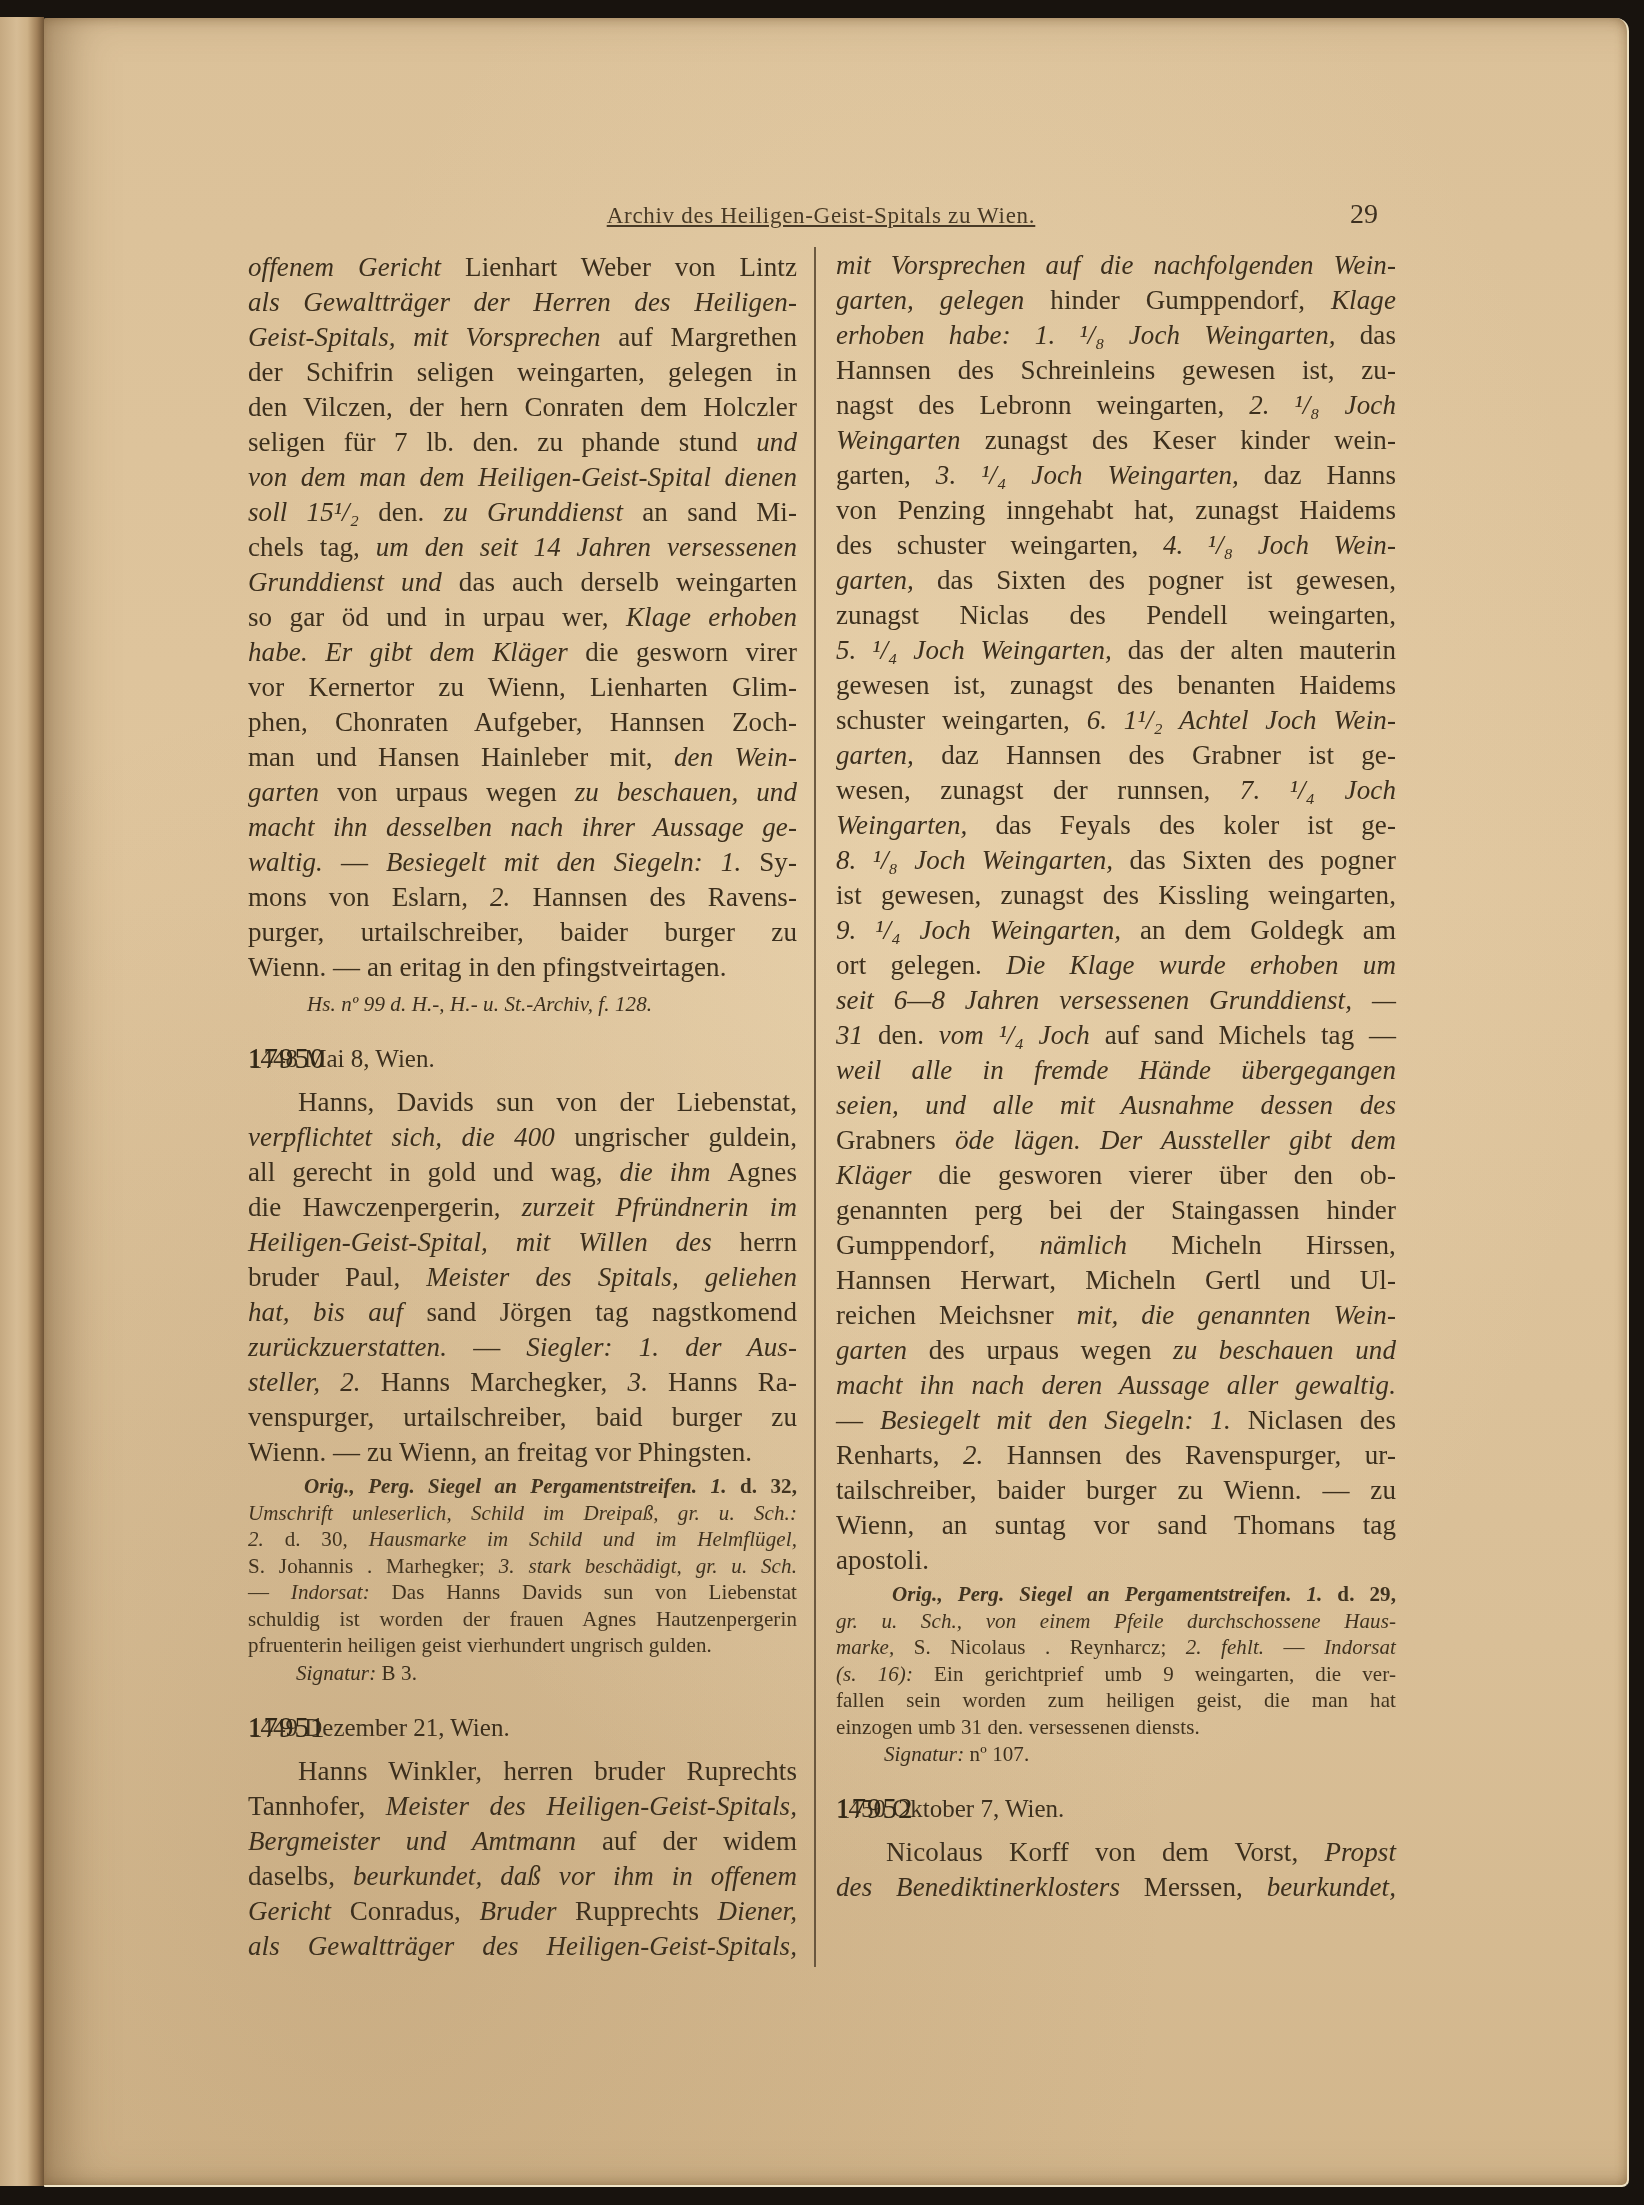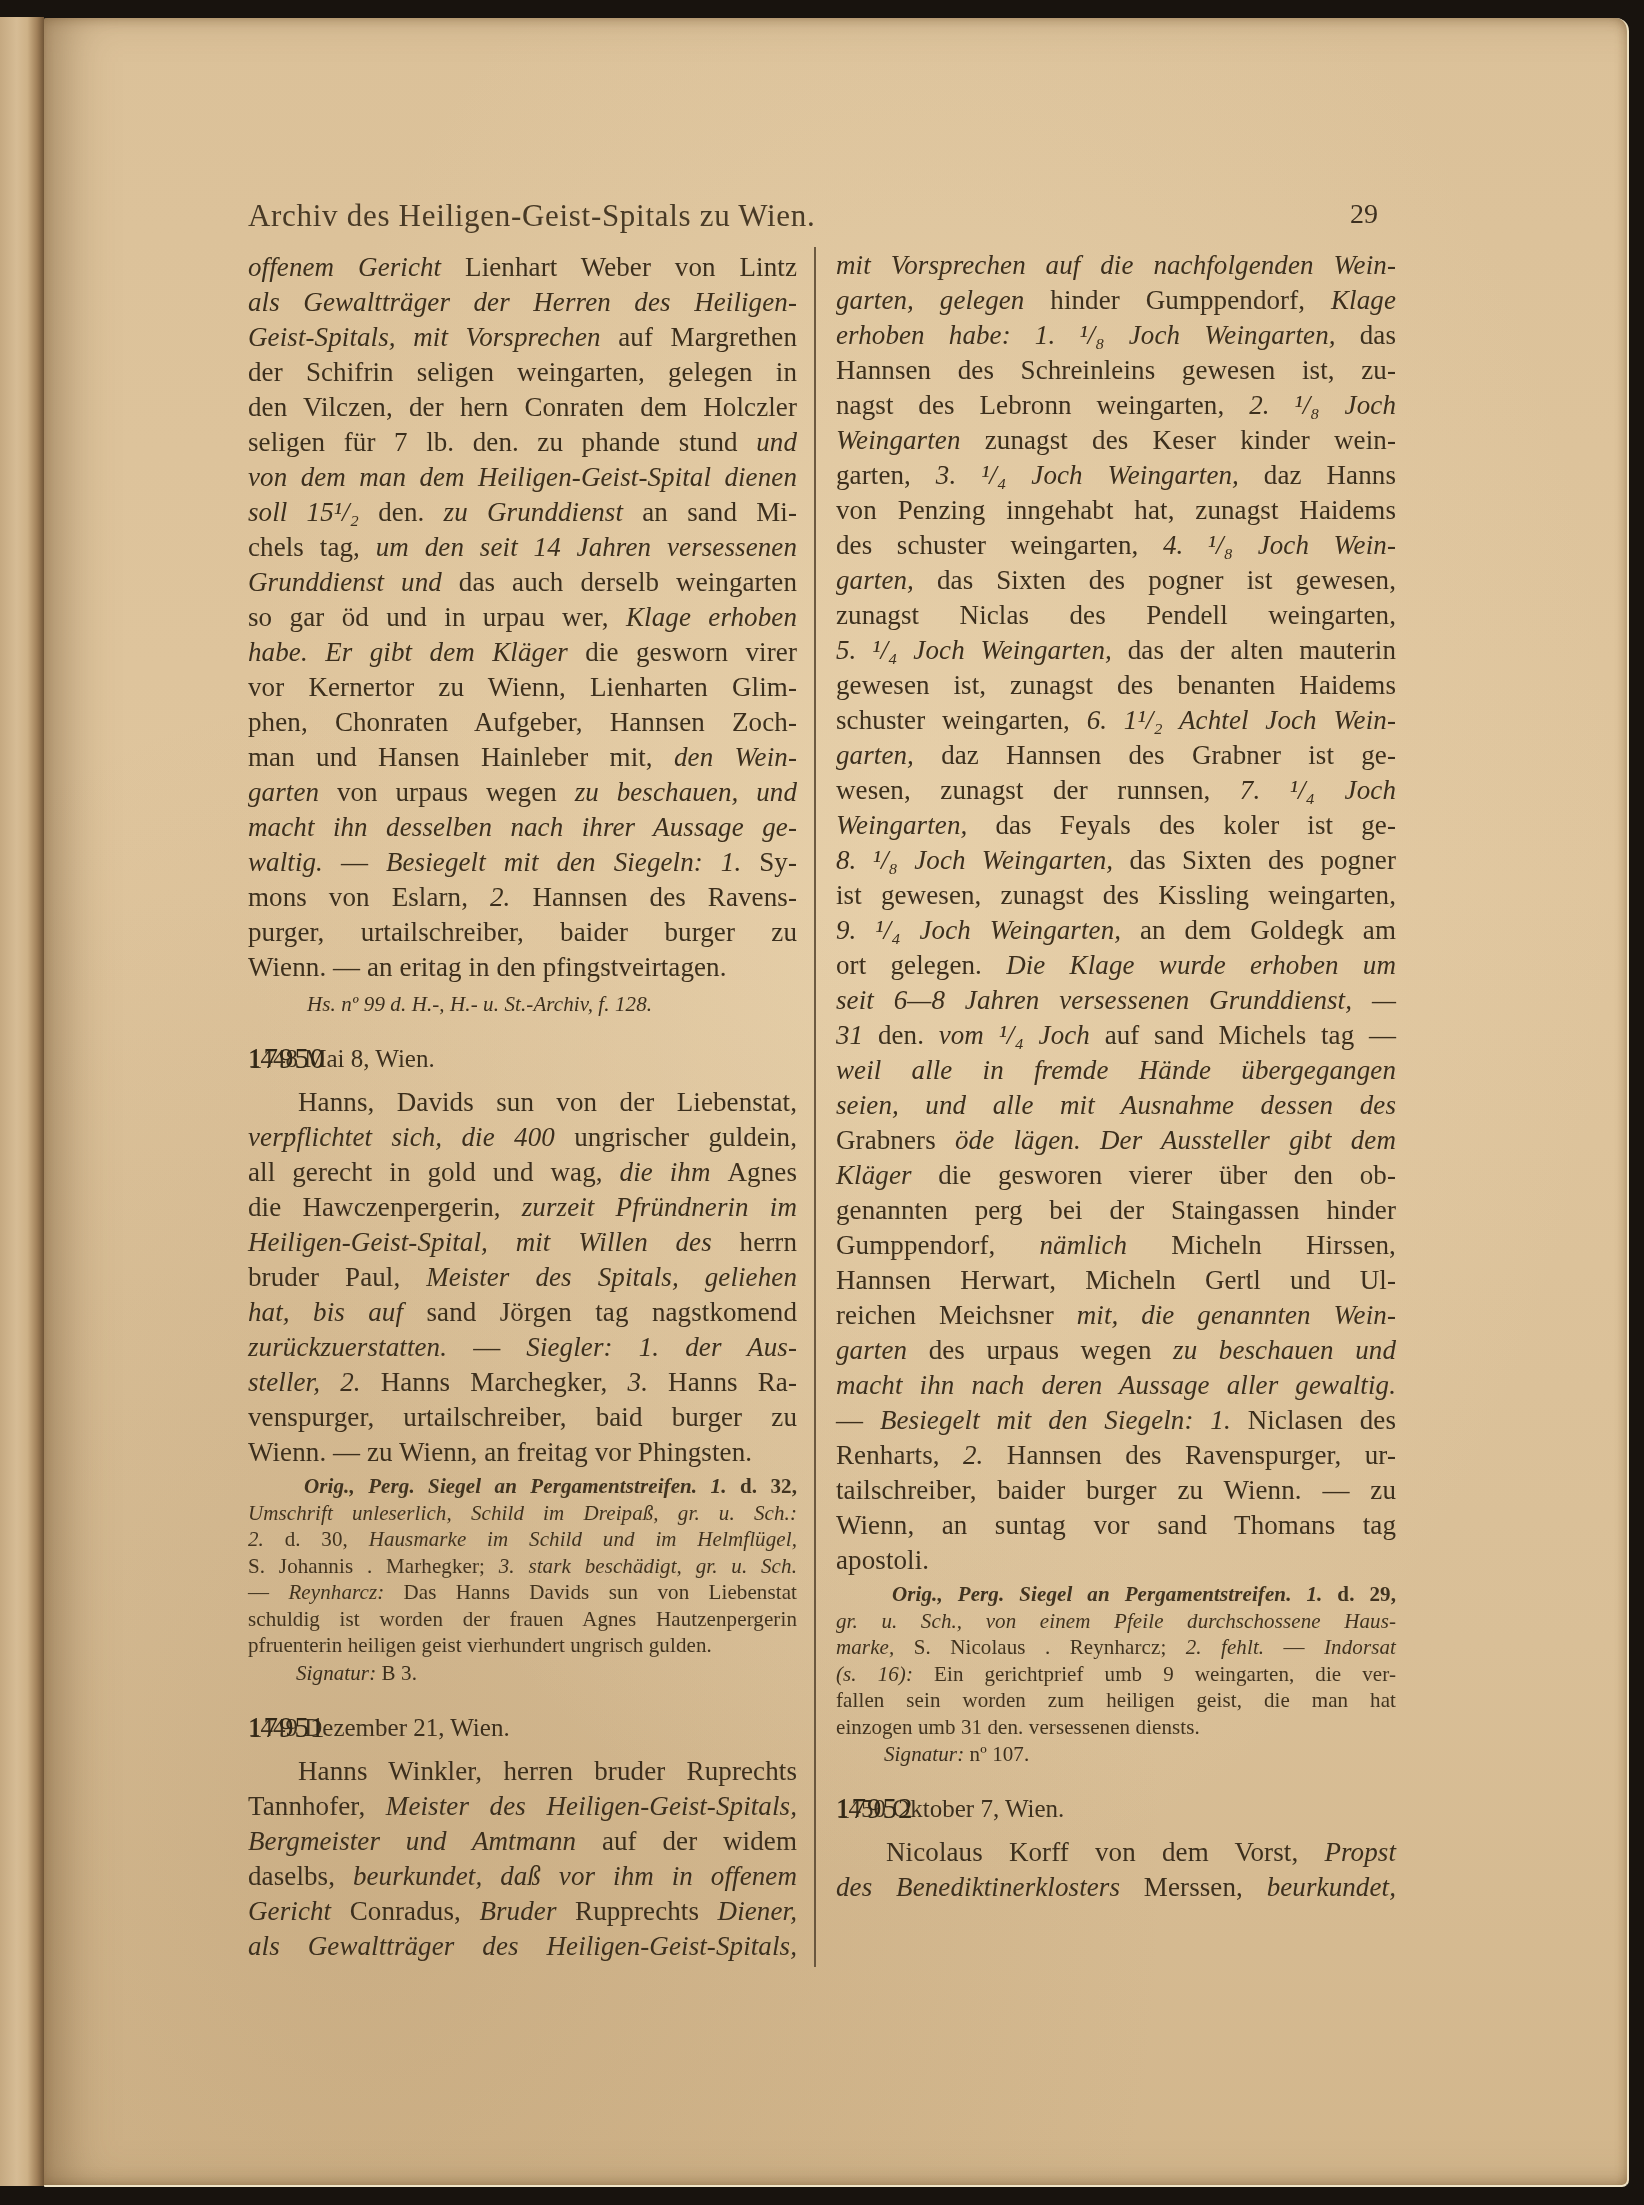--- a/index.html
+++ b/index.html
@@ -24,22 +24,23 @@
     border-right:2px solid #efe2c3;
     border-bottom:2px solid #f2e6c9;
     box-shadow:
       inset 35px 0 55px -22.5px rgba(96,67,34,.55),
       inset -5px 0 11px -4px rgba(120,90,50,.35),
       inset 0 7px 15px -8px rgba(110,80,45,.45),
       inset 0 -8px 17px -9px rgba(110,80,45,.40);
   }
   .pg-header{position:absolute;left:204px;top:183px;width:1146px;height:35px;}
   .pg-title{
-    text-align:left;font-size:31px;letter-spacing:0.7px;color:#483a26;
+    text-align:center;font-size:23px;letter-spacing:0.7px;color:#483a26;
     line-height:30px;
+    text-decoration:underline;
   }
   .pg-num{
     position:absolute;right:16px;top:-2px;font-size:28px;color:#3d3020;line-height:30px;
   }
   .divider{
     position:absolute;left:770px;top:229px;width:1.5px;height:1720px;
     background:#584730;opacity:.85;
   }
   .col{position:absolute;}
   .col-left{left:204px;top:232px;width:549px;}
@@ -115,21 +116,21 @@
         <div class="line main"><span class="it">zurückzuerstatten. </span><span class="ro">— </span><span class="it">Siegler: 1. der Aus-</span></div>
         <div class="line main"><span class="it">steller, 2. </span><span class="ro">Hanns Marchegker, </span><span class="it">3. </span><span class="ro">Hanns Ra-</span></div>
         <div class="line main"><span class="ro">venspurger, urtailschreiber, baid burger zu</span></div>
         <div class="line main nj"><span class="ro">Wienn. — zu Wienn, an freitag vor Phingsten.</span></div>
       </div>
       <div class="block note">
         <div class="line small ind"><span class="it">Orig., Perg. Siegel an Pergamentstreifen. 1. </span><span class="ro">d. 32,</span></div>
         <div class="line small"><span class="it">Umschrift unleserlich, Schild im Dreipaß, gr. u. Sch.:</span></div>
         <div class="line small"><span class="it">2. </span><span class="ro">d. 30, </span><span class="it">Hausmarke im Schild und im Helmflügel,</span></div>
         <div class="line small"><span class="ro">S. Johannis . Marhegker; </span><span class="it">3. stark beschädigt, gr. u. Sch.</span></div>
-        <div class="line small"><span class="ro">— </span><span class="it">Reynharcz: </span><span class="ro">Das Hanns Davids sun von Liebenstat</span></div>
+        <div class="line small"><span class="ro">— </span><span class="it">Indorsat: </span><span class="ro">Das Hanns Davids sun von Liebenstat</span></div>
         <div class="line small"><span class="ro">schuldig ist worden der frauen Agnes Hautzenpergerin</span></div>
         <div class="line small nj"><span class="ro">pfruenterin heiligen geist vierhundert ungrisch gulden.</span></div>
       </div>
       <div class="line nj signature"><span class="it">Signatur: </span><span class="ro">B 3.</span></div>
       <div class="entry-header">
         <span class="entry-num">17951</span>
         <span class="entry-date">1449 Dezember 21, Wien.</span>
       </div>
       <div class="block para">
         <div class="line main ind"><span class="ro">Hanns Winkler, herren bruder Ruprechts</span></div>

